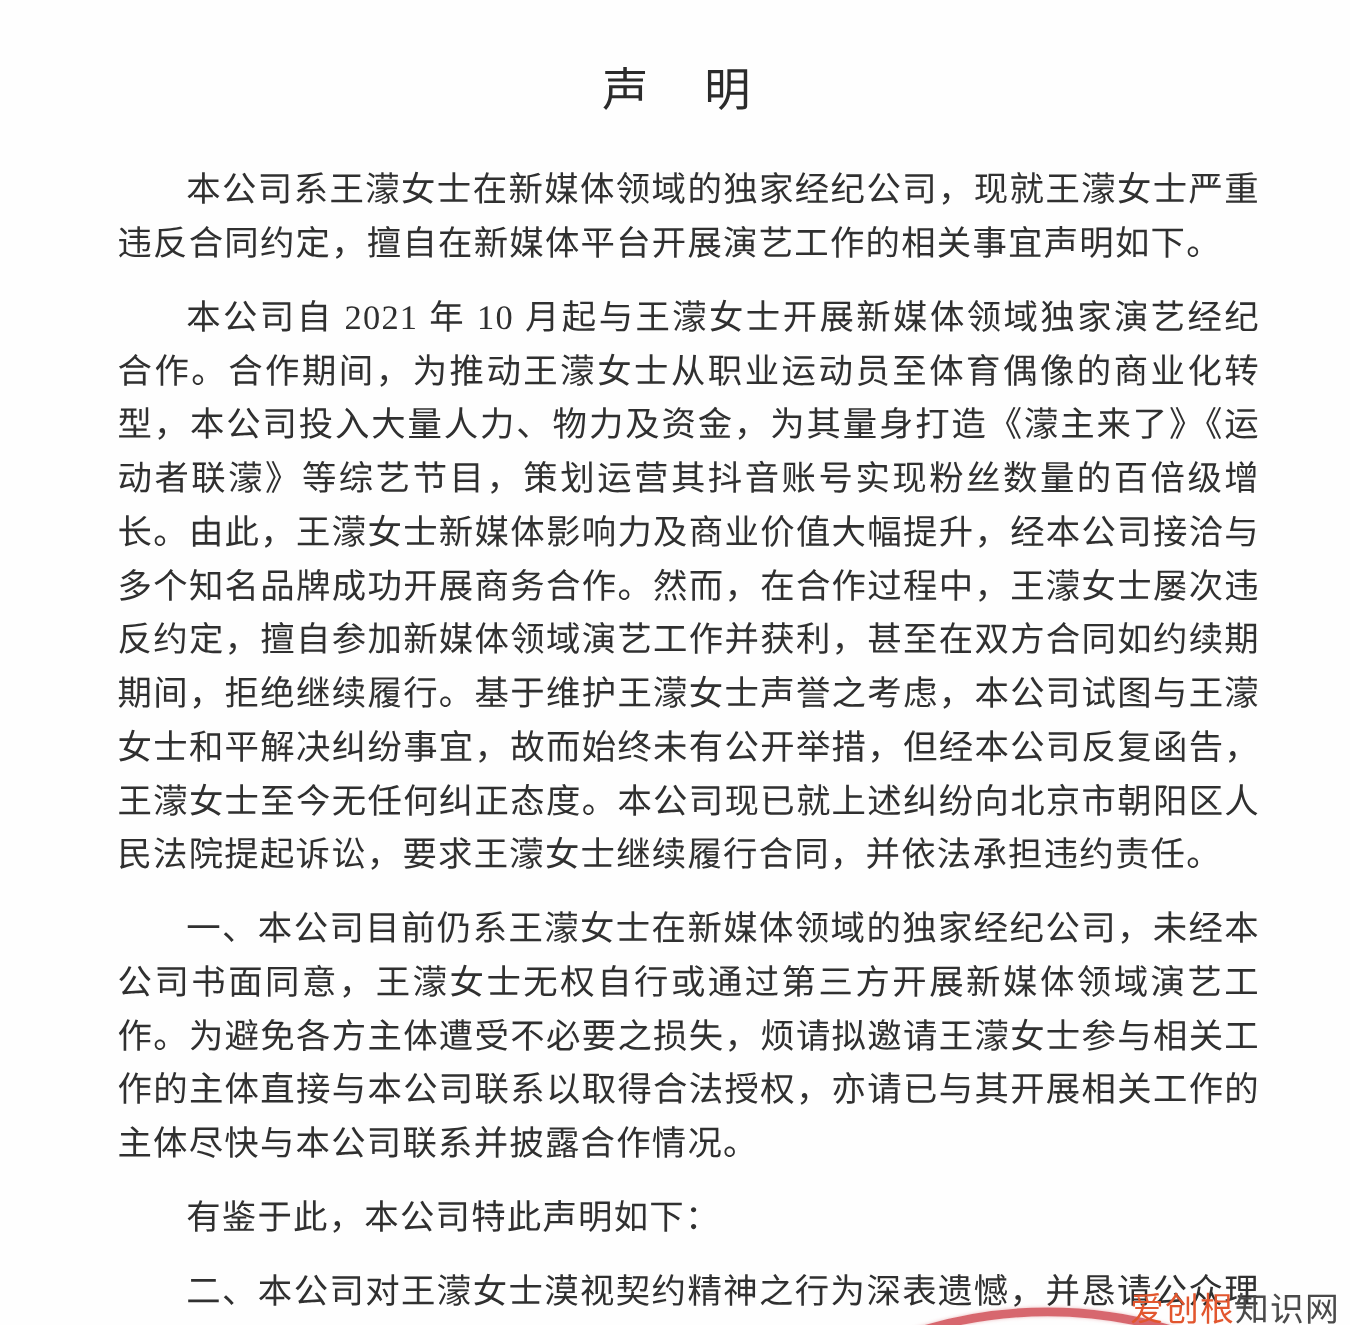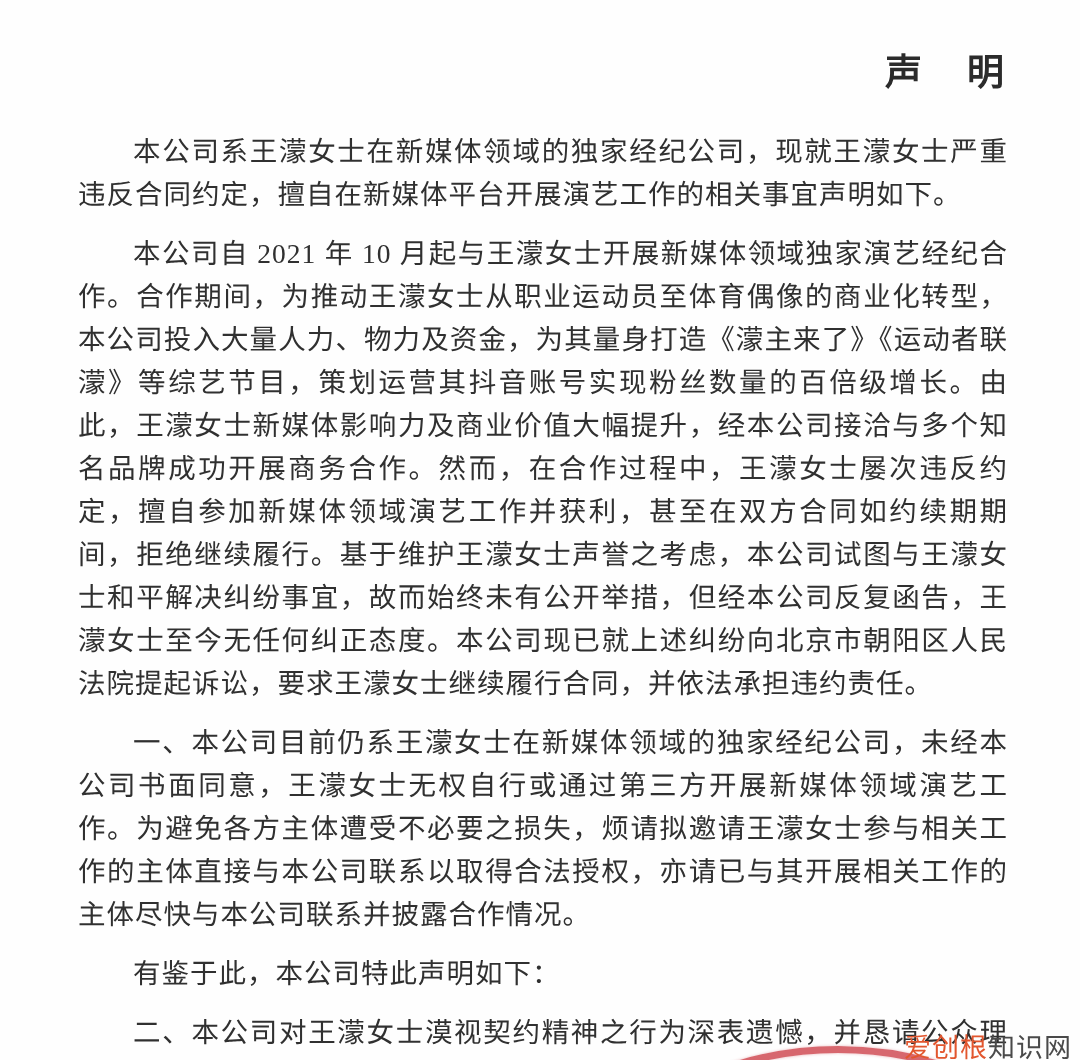--- a/index.html
+++ b/index.html
@@ -18,28 +18,28 @@
   }
   .content {
     position: absolute;
     left: 78px;
     right: 72px;
     top: 0;
     padding-top: 42px;
   }
   .doc-title {
     margin: 0 0 34px 0;
-    text-align: right;
+    text-align: center;
     font-size: 37px;
-    font-weight: 700;
+    font-weight: 400;
     letter-spacing: 4px;
     color: #2b2b2b;
   }
   .para {
-    margin: 0 0 16px 0;
+    margin: 0 0 16px 16px;
     font-size: 27.5px;
     line-height: 43px;
     letter-spacing: 1px;
     color: #303030;
     text-align: justify;
     text-justify: inter-character;
     text-indent: 2em;
     font-weight: 400;
   }
   

